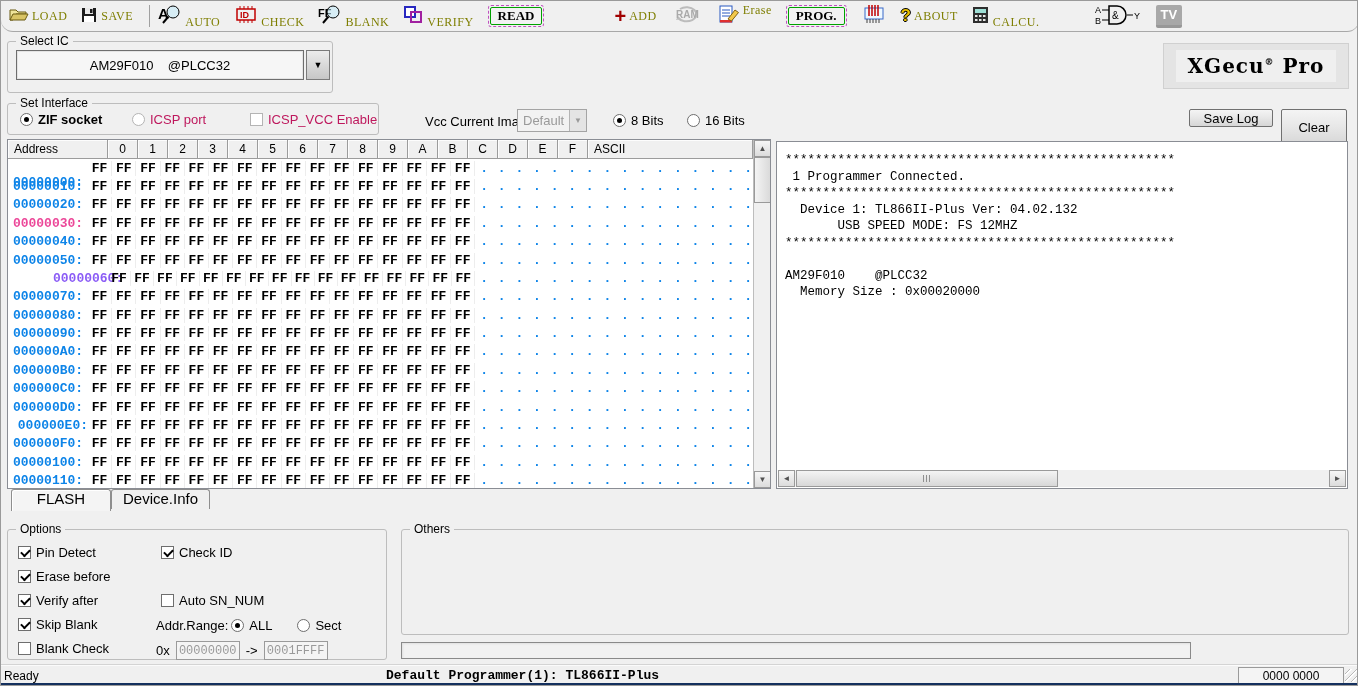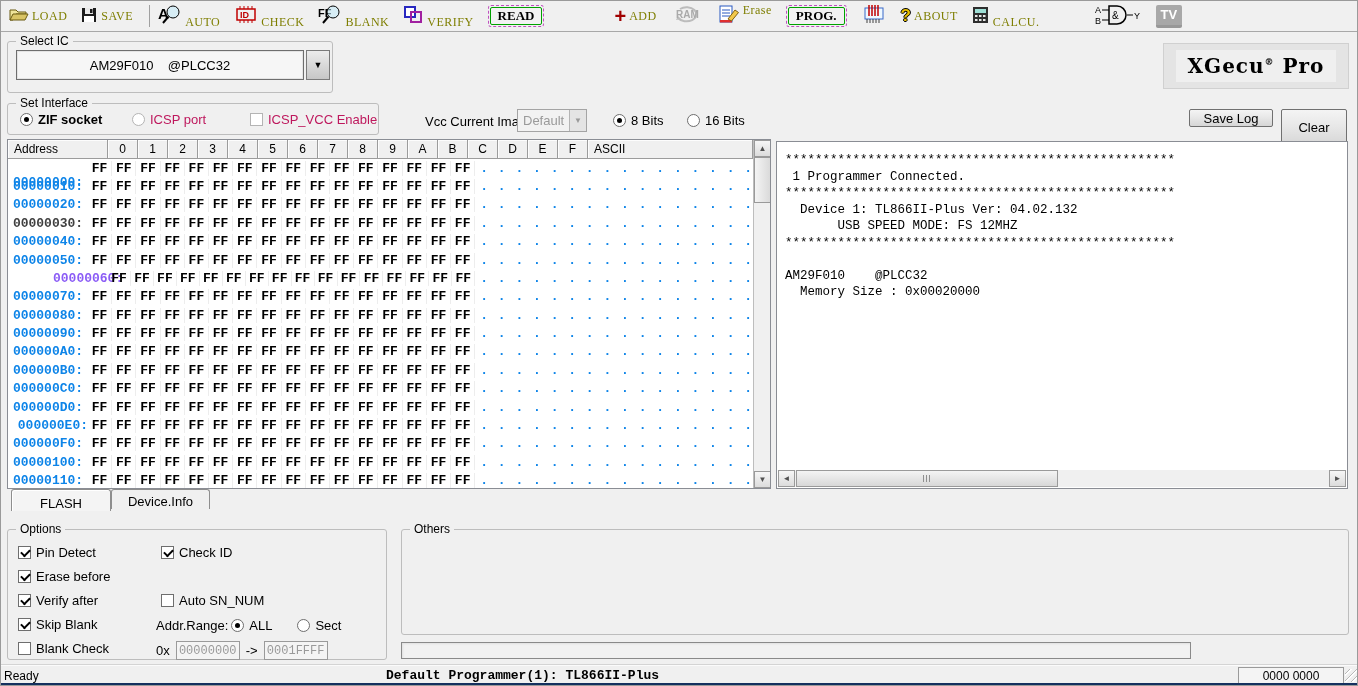--- a/index.html
+++ b/index.html
@@ -4,21 +4,21 @@
 <style>
   * { margin:0; padding:0; box-sizing:border-box; }
   html,body { background:#d8d8d8; }
   .screen {
     position:relative; width:1358px; height:686px; background:#f0f0f0;
     font-family:"Liberation Sans", sans-serif; font-size:12px; color:#000;
     overflow:hidden; border:1px solid #9a9a9a;
   }
   
   .toolbar { position:absolute; left:0; top:0; width:1358px; height:31px;
-    border-bottom:1px solid #a8a8a8; display:flex; align-items:center; padding-left:8px; }
+    border-bottom:1px solid #a8a8a8; display:flex; align-items:center; padding-left:8px;border-radius:12px; }
   .titem { display:flex; align-items:center; gap:3px; margin-right:14px; cursor:default; height:30px; }
   .tlabel { font-family:"Liberation Serif", serif; font-size:12px; color:#7e7e00; letter-spacing:0.5px; }
   .tlabel.sub { position:relative; top:6px; }
   .tlabel.sup { position:relative; top:-6px; }
   .tdivider { width:1px; height:22px; background:#a0a0a0; margin:0 8px 0 2px; }
   .boxbtn { border:1px dashed #c050c0; border-radius:3px; padding:1px; background:#f0f0f0; }
   .boxbtn .inner { border:1px solid #00a000; border-radius:2px; padding:0 7px; height:18px;
     display:flex; align-items:center; font-family:"Liberation Serif", serif;
     font-weight:bold; font-size:13px; color:#000; background:#f2f2f2; }
   .plus { color:#a00000; font-size:20px; font-weight:bold; line-height:18px; }
@@ -87,21 +87,21 @@
     display:flex; align-items:center; justify-content:center; }
   .grip3 { width:8px; height:7px;
     background:repeating-linear-gradient(90deg,#909090 0 1px,transparent 1px 3px); }
   
   .logpanel { position:absolute; left:775px; top:140px; width:572px; height:348px; background:#fff;
     border:1px solid #8a8d94; }
   .logpanel pre { font-family:"Liberation Mono","DejaVu Sans Mono",monospace; font-size:12.5px;
     line-height:16.5px; padding:10px 0 0 8px; white-space:pre; }
   
   .tab { position:absolute; border:1px solid #8e8e8e; border-bottom:none; border-radius:3px 3px 0 0;
-    display:flex; align-items:flex-end; justify-content:center; font-size:13px; background:#f0f0f0; }
+    display:flex; align-items:flex-start; justify-content:center; font-size:15px; background:#f0f0f0; }
   .tab.active { box-shadow:inset 1px 1px 0 #fff; background:#f4f4f4; }
   
   .opt-item { position:absolute; }
   .rangebox { width:64px; height:19px; border:1px solid #9a9a9a; background:#f4f4f4; color:#9a9a9a;
     font-family:"Liberation Mono","DejaVu Sans Mono",monospace; font-size:12px; text-align:center; }
   
   .progress { position:absolute; left:400px; top:641px; width:790px; height:17px;
     border:1px solid #8a8a8a; background:#f2f2f2; box-shadow:inset 1px 1px 2px #e0e0e0; }
   .statusbar { position:absolute; left:0; top:663px; width:1358px; height:21px;
     border-top:1px solid #d4d4d4; box-shadow:inset 0 1px 0 #fbfbfb; }
@@ -403,21 +403,21 @@
           <div class="c-byte">FF</div>
           <div class="c-byte">FF</div>
           <div class="c-byte">FF</div>
           <div class="c-byte">FF</div>
           <div class="c-byte">FF</div>
           <div class="c-byte">FF</div>
           <div class="c-byte">FF</div>
           <div class="c-ascii" style="color: rgb(13, 132, 232);">. . . . . . . . . . . . . . . .</div>
         </div>
         <div class="hexrow">
-          <div class="c-addr" style="color: #404040;">00000030:</div>
+          <div class="c-addr" style="color: #ec4899;">00000030:</div>
           <div class="c-byte">FF</div>
           <div class="c-byte">FF</div>
           <div class="c-byte">FF</div>
           <div class="c-byte">FF</div>
           <div class="c-byte">FF</div>
           <div class="c-byte">FF</div>
           <div class="c-byte">FF</div>
           <div class="c-byte">FF</div>
           <div class="c-byte">FF</div>
           <div class="c-byte">FF</div>

